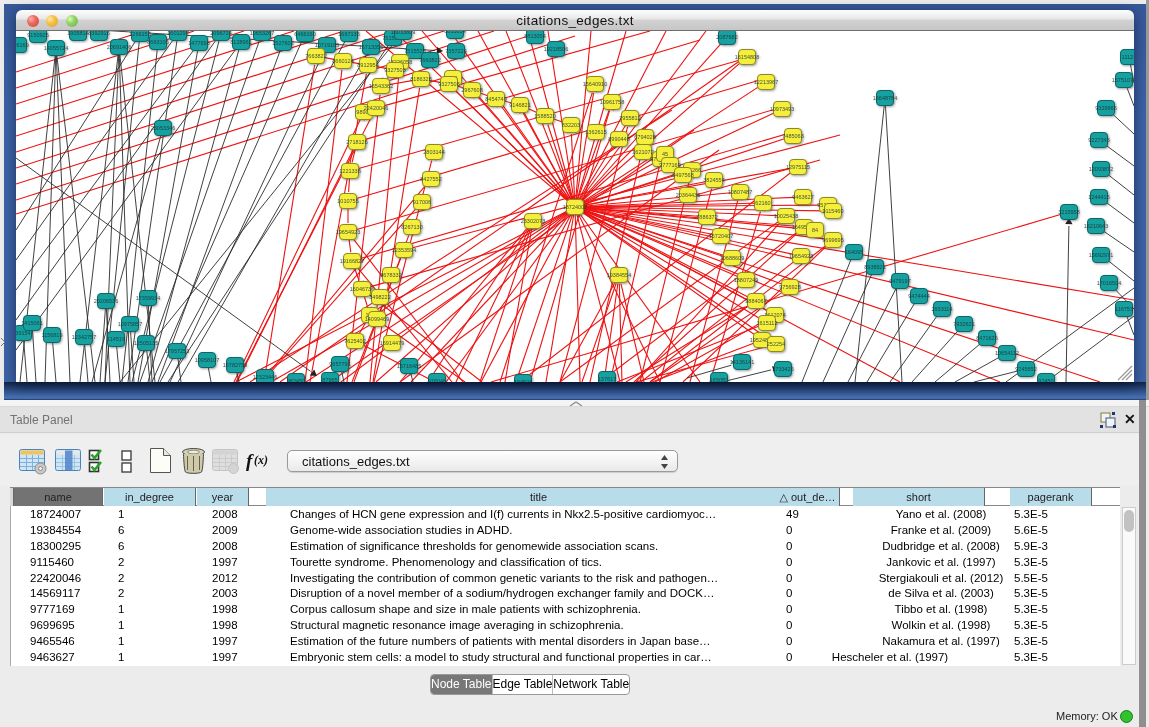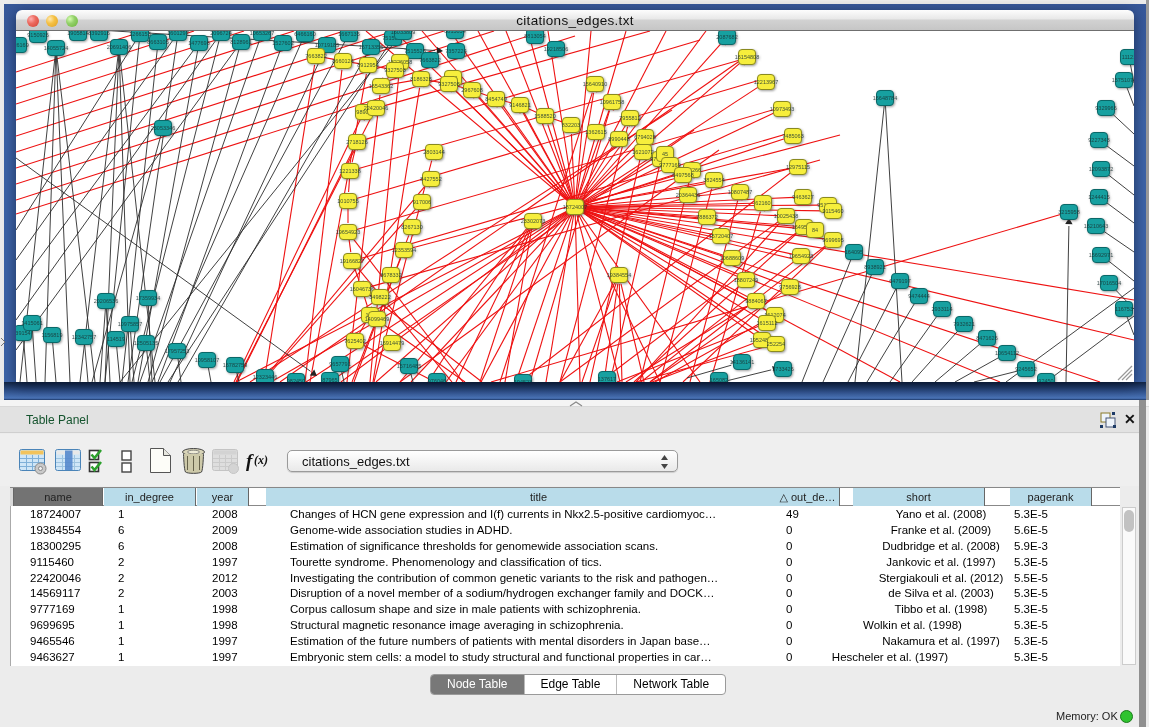--- a/index.html
+++ b/index.html
@@ -15,34 +15,34 @@
 #titlebar{left:16px;top:10px;width:1118px;height:21px;border-radius:6px 6px 0 0;
  background:linear-gradient(180deg,#fdfdfd,#e8e8e8 45%,#d2d2d2 50%,#c6c6c6);
  border-bottom:1px solid #6f6f6f}
 #titlebar .t{position:absolute;left:0;right:0;top:3px;text-align:center;
  font-size:13.5px;letter-spacing:.3px;color:#111}
 .tl{position:absolute;top:5px;width:12px;height:12px;border-radius:50%}
 
 #panel{left:0;top:400px;width:1149px;height:327px;background:#ececec}
 #divider{left:0;top:400px;width:1149px;height:7px;background:#f4f4f4;border-bottom:1px solid #d8d8d8}
 #phead{left:0;top:407px;width:1140px;height:26px;background:#e2e2e2;border-bottom:1px solid #cfcfcf}
-#phead .t{position:absolute;left:26px;top:6px;font-size:12px;color:#14532d}
+#phead .t{position:absolute;left:10px;top:6px;font-size:12px;color:#737373}
 #toolbar{left:0;top:434px;width:1140px;height:52px;background:#efefef}
 #dropdown{left:287px;top:16px;width:391px;height:22px;border:1px solid #9a9a9a;border-radius:5px;
  background:linear-gradient(180deg,#fff,#e9e9e9);box-shadow:0 1px 1px rgba(0,0,0,.15)}
 #dropdown .t{position:absolute;left:14px;top:3px;font-size:13px;color:#111}
 #thead{left:10px;top:487px;width:1110px;height:19px;background:#fff;border-top:1px solid #888;border-bottom:1px solid #888}
 .hc{position:absolute;top:0;height:18px;background:#b9dcea;border-right:1px solid #666;
  font-size:11px;color:#222;text-align:center;line-height:18px}
 #tbody{left:10px;top:506px;width:1110px;height:160px;background:#fff;border-left:1px solid #aaa}
 .trow{position:absolute;left:10px;width:1110px;height:16px;font-size:11.5px;color:#000}
 .trow span{position:absolute;top:1px;white-space:nowrap}
 #tabs{left:430px;top:674px;height:21px;border:1px solid #9a9a9a;border-radius:4px;overflow:hidden;
  background:#fff;display:flex;font-size:12px;line-height:19px}
-#tabs div{padding:0 16px;border-right:1px solid #bbb}
+#tabs div{padding:0 0;border-right:1px solid #bbb}
 #memory{left:1056px;top:710px;font-size:11px;color:#222}
 #grnled{left:1120px;top:710px;width:13px;height:13px;border-radius:50%;background:#2fc32f;border:1px solid #1a7a1a}
 #scroll{left:1122px;top:507px;width:14px;height:158px;background:#fafafa;border:1px solid #ccc}
 #scroll .thumb{position:absolute;left:1px;top:2px;width:10px;height:22px;background:#c2c2c2;border-radius:5px}
 #redge{left:1139px;top:400px;width:7px;height:327px;background:#8f8f8f}
 </style></head>
 <body>
 <div class="abs" id="desk"></div>
 <div class="abs" id="deskgrad"></div>
 <div class="abs" style="left:0;top:0;width:1149px;height:4px;background:#ececec"></div>
@@ -925,21 +925,21 @@
     <span style="left:776px">0</span>
 <span style="left:853px;width:156px;text-align:center">Tibbo et al. (1998)</span>
     <span style="left:1004px">5.3E-5</span>
   </div>
 <div class="trow" style="top:618px">
 <span style="left:20px">9699695</span>
     <span style="left:108px">1</span>
     <span style="left:202px">1998</span>
 <span style="left:280px">Structural magnetic resonance image averaging in schizophrenia.</span>
     <span style="left:776px">0</span>
-<span style="left:853px;width:156px;">Wolkin et al. (1998)</span>
+<span style="left:853px;width:156px;text-align:center">Wolkin et al. (1998)</span>
     <span style="left:1004px">5.3E-5</span>
   </div>
 <div class="trow" style="top:634px">
 <span style="left:20px">9465546</span>
     <span style="left:108px">1</span>
     <span style="left:202px">1997</span>
 <span style="left:280px">Estimation of the future numbers of patients with mental disorders in Japan base…</span>
     <span style="left:776px">0</span>
 <span style="left:853px;width:156px;text-align:center">Nakamura et al. (1997)</span>
     <span style="left:1004px">5.3E-5</span>

